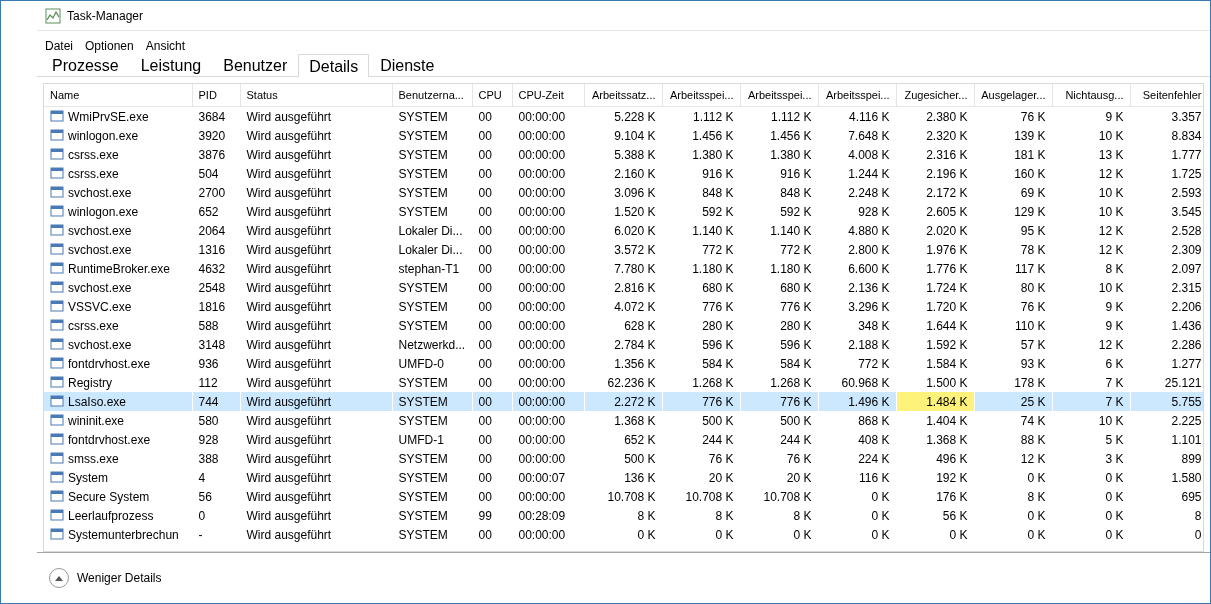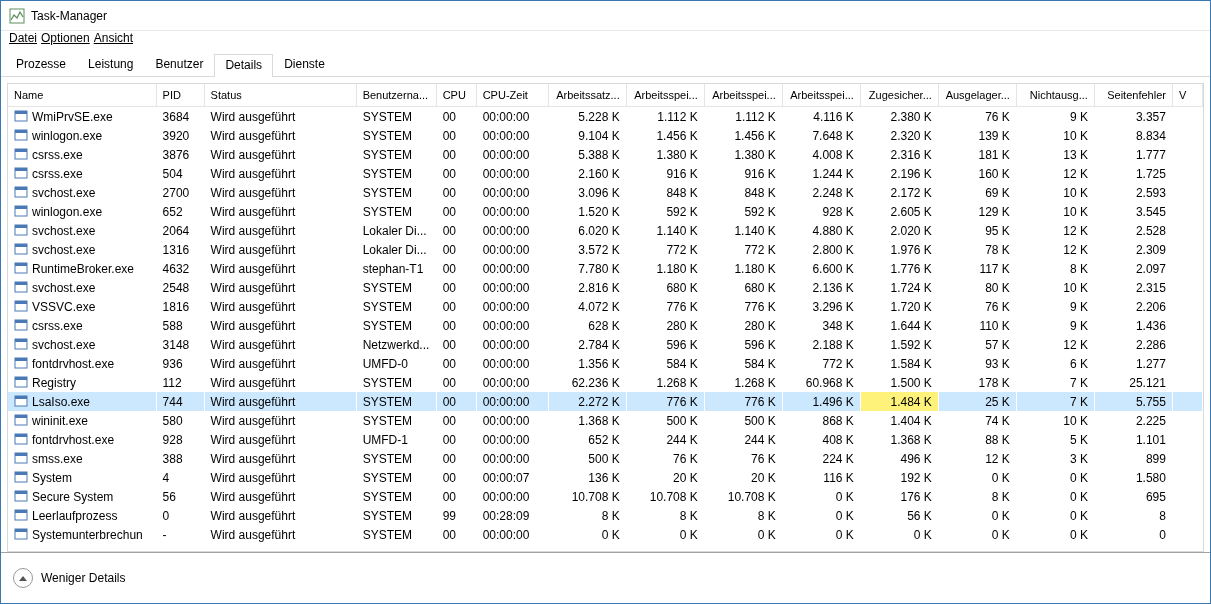--- a/index.html
+++ b/index.html
@@ -1,24 +1,24 @@
 <!DOCTYPE html>
 <html><head>
 <meta charset="utf-8">
 <style>
 *{box-sizing:border-box;margin:0;padding:0;}
 body{font-family:"Segoe UI",Tahoma,sans-serif;font-size:12px;background:#fff;color:#000;overflow:hidden;}
-.window{width:1211px;height:604px;border:1px solid #3a78b3;display:flex;flex-direction:column;background:#fff;position:relative;}
+.window{width:1211px;height:604px;border:1px solid #3a78b3;display:flex;flex-direction:column;background:#fff;position:relative;padding-left:36px;}
 .titlebar{height:30px;display:flex;align-items:center;padding:0 8px;background:#fff;border-bottom:1px solid #e8e8e8;}
 .titlebar .app-icon{width:16px;height:16px;margin-right:6px;display:inline-flex;align-items:center;justify-content:center;}
 .titlebar .title{font-size:12px;color:#000;}
-.menubar{height:22px;display:flex;align-items:flex-start;padding:0 8px;gap:4px;text-decoration:underline;}
+.menubar{height:22px;display:flex;align-items:flex-end;padding:0 8px;gap:12px;}
 .menubar span{cursor:default;}
 .tabs{display:flex;border-bottom:1px solid #d9d9d9;padding-left:4px;height:24px;}
-.tab{padding:3px 10px;border:1px solid transparent;border-bottom:none;font-size:12px;cursor:default;}
+.tab{padding:3px 10px;border:1px solid transparent;border-bottom:none;font-size:16px;cursor:default;}
 .tab.active{border-color:#d9d9d9;border-top:1px solid #d9d9d9;background:#fff;position:relative;top:1px;}
 .table-wrap{flex:1;overflow:auto;border:1px solid #d9d9d9;margin:6px 6px 0 6px;}
 table{border-collapse:collapse;width:100%;table-layout:fixed;}
 thead th{text-align:left;font-weight:normal;padding:5px 6px;border-right:1px solid #e5e5e5;border-bottom:1px solid #e5e5e5;white-space:nowrap;overflow:hidden;text-overflow:ellipsis;background:#fff;font-size:11px;}
 tbody td{padding:2px 6px;white-space:nowrap;overflow:hidden;text-overflow:ellipsis;border-right:1px solid transparent;font-size:12px;height:19px;}
 tbody tr.selected td{background:#cce8ff;}
 tbody tr.selected td.highlight{background:#fff27a;margin-top:40px;}
 .num{text-align:right;}
 .proc-icon{width:14px;height:14px;display:inline-block;vertical-align:-2px;margin-right:4px;}
 .footer{height:51px;display:flex;align-items:center;padding:0 12px;border-top:1px solid #a3a3a3;gap:8px;}

